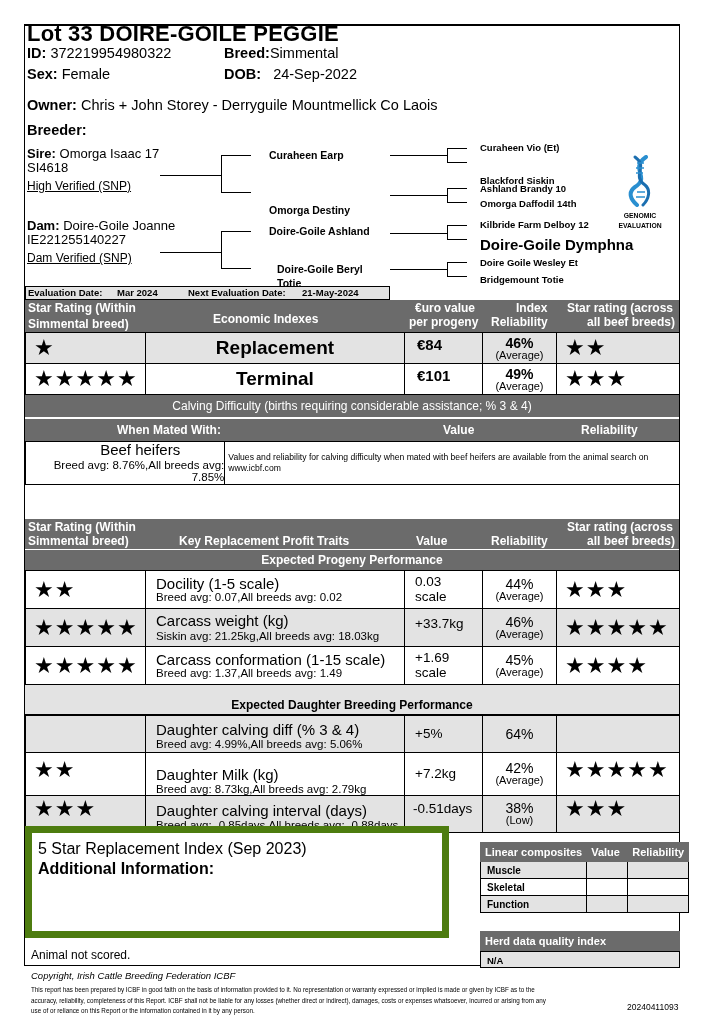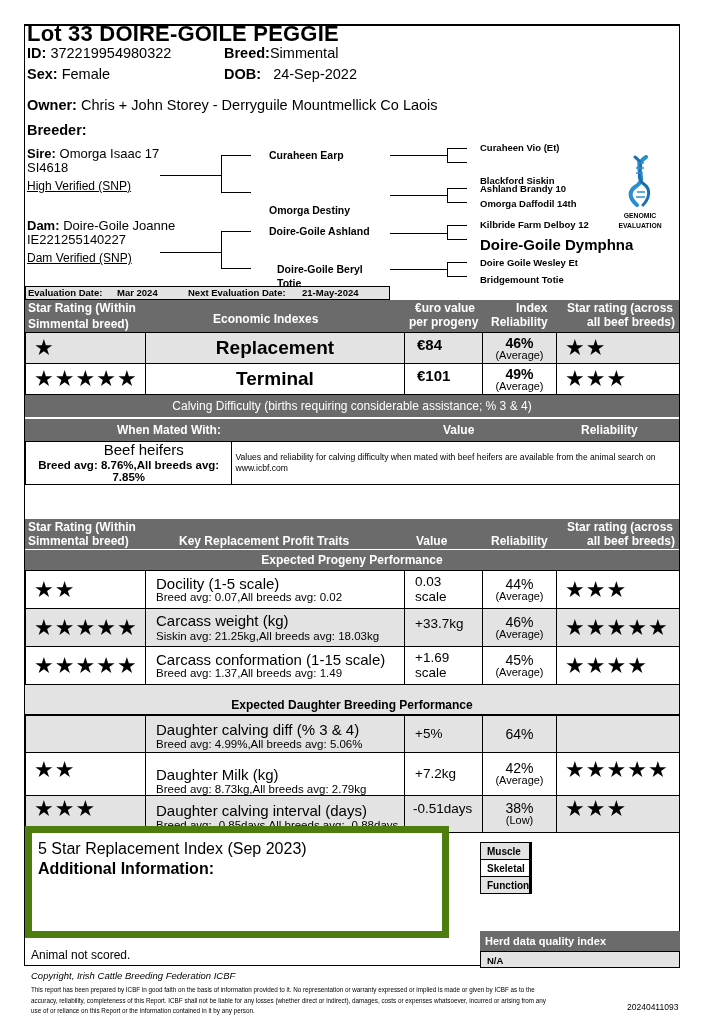--- a/index.html
+++ b/index.html
@@ -35,21 +35,21 @@
   .rel .p.n { font-weight: normal; }
   .rel .s { font-size: 11px; display: block; }
 
   .trait-name { font-size: 15px; padding-left: 10px !important; line-height: 1.05; }
   .trait-sub { font-size: 11.5px; display: block; white-space: nowrap; }
   .tval { font-size: 13.5px; padding-left: 10px !important; line-height: 1.05; }
 
   .cd-title { font-size: 15px; font-weight: bold; display: block; }
   .cd-sub { font-size: 11.5px; font-weight: bold; display: block; }
   .cd-title.n { font-weight: normal; margin-left: 30px; }
-  .cd-sub.n { font-weight: bold; }
+  .cd-sub.n { font-weight: normal; text-align: right; }
 
   .info { position: absolute; left: 25px; top: 826px; width: 424px; height: 112px; border: 7px solid #4d7c0f; font-size: 16px; padding: 6px 6px; line-height: 1.25; }
   .info b { font-weight: bold; }
   .notscored { position: absolute; left: 31px; top: 948px; font-size: 12px; }
 
   table.lin { position: absolute; left: 480px; top: 842px; border-collapse: collapse; font-size: 10px; }
   table.lin td { border: 1px solid #000; height: 17px; }
   table.lin .h td { background: #6b6b6b; color: #fff; font-weight: bold; font-size: 11px; border-color: #6b6b6b; height: 19px; padding: 0 4px; white-space: nowrap; }
   table.lin .lab { font-weight: bold; padding-left: 6px; }
 
@@ -330,20 +330,25 @@
   </table>
 
 <div class="info">
   <div>5 Star Replacement Index (Sep 2023)</div>
   <div><b>Additional Information:</b></div>
 </div>
 <div class="notscored">Animal not scored.</div>
 
 <table class="lin">
   <tbody>
+      <tr class="h">
+    <td style="width:104px;">Linear composites</td>
+    <td style="width:41px;">Value</td>
+    <td style="width:54px;">Reliability</td>
+  </tr>
   <tr style="background:#e3e3e3;">
     <td class="lab">Muscle</td>
     <td></td>
     <td></td>
   </tr>
   <tr style="background:#fff;">
     <td class="lab">Skeletal</td>
     <td></td>
     <td></td>
   </tr>

